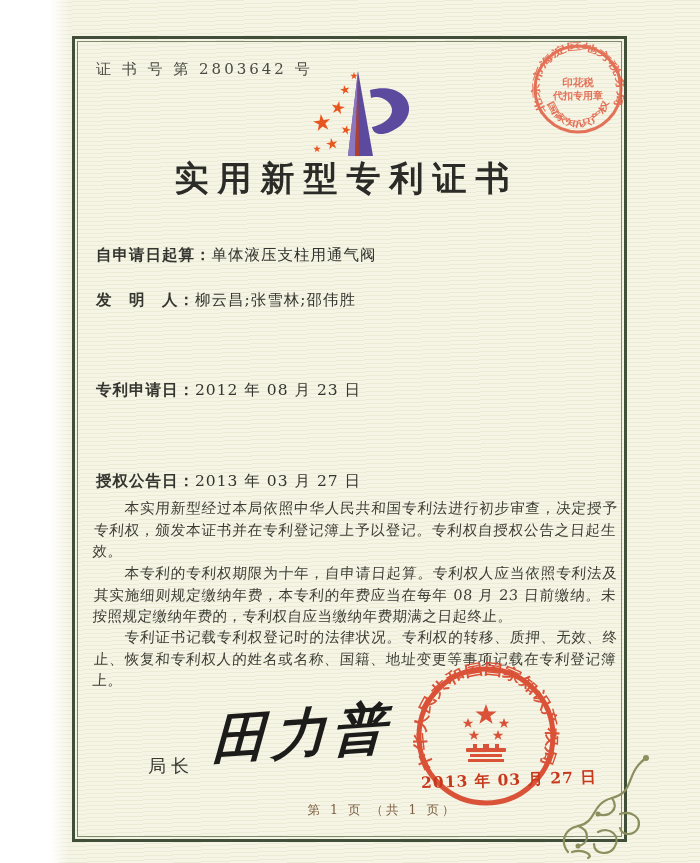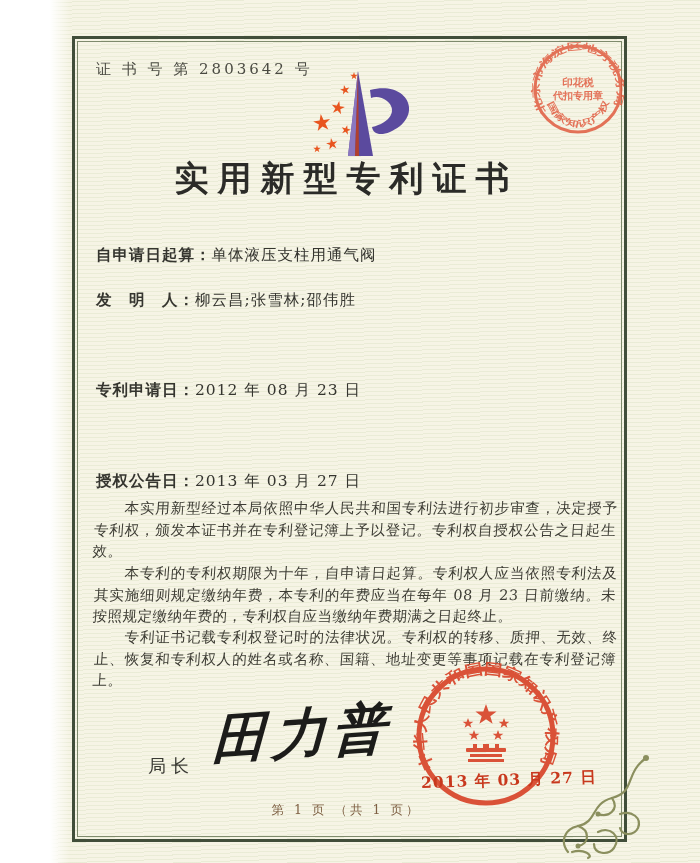--- a/index.html
+++ b/index.html
@@ -49,21 +49,21 @@
   }
   .seal-tax{position:absolute;left:530px;top:41px;width:96px;height:96px;opacity:.82;}
   .seal-main{position:absolute;left:410px;top:660px;width:152px;height:152px;opacity:.92;}
   .seal-date{
     position:absolute;left:404px;top:770px;width:210px;text-align:center;
     font-size:15.5px;font-weight:bold;color:#c8381d;letter-spacing:1px;
     transform:rotate(-2deg);
   }
   .footer-page{
     position:absolute;left:72px;top:802px;width:549px;text-align:center;
-    font-size:12.5px;letter-spacing:3px;color:#7d5f42;
+    font-size:12.5px;letter-spacing:3px;color:#7d5f42;padding-left:36px;
   }
   .ornament{position:absolute;left:550px;top:752px;width:112px;height:108px;}
 </style>
 </head>
 <body>
 
 <div class="scan">
 
   <div class="scan-left-white"></div>
 

